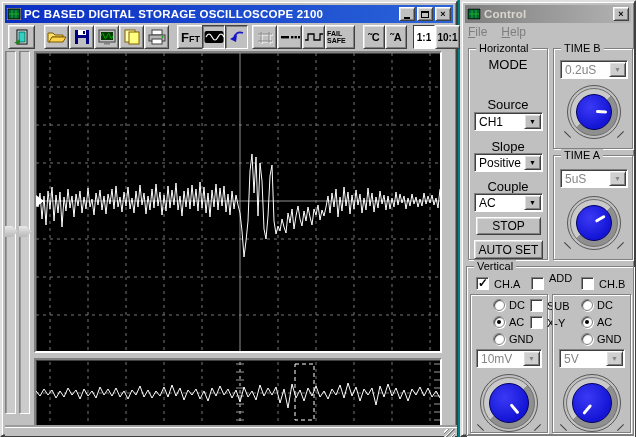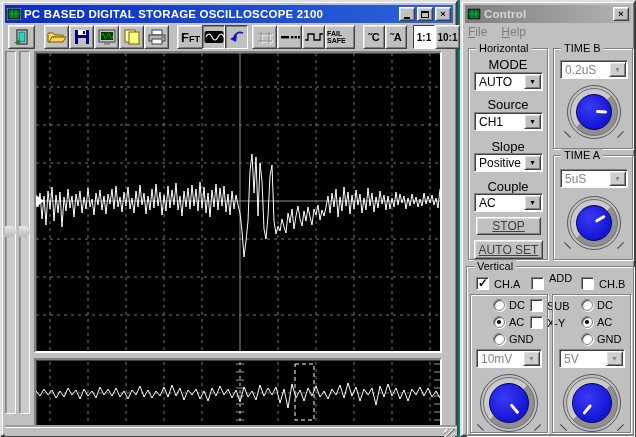--- a/index.html
+++ b/index.html
@@ -50,21 +50,21 @@
   .group-label { position:absolute; top:-7px; left:7px; background:#c0c0c0; padding:0 3px; font-size:11px; color:#000; line-height:12px; }
 
   .ctl-label { position:absolute; font-size:13px; color:#000; text-align:center; }
 
   .combo { position:absolute; height:19px; background:#fff; border:1px solid; border-color:#808080 #fff #fff #808080; box-shadow: inset 1px 1px 0 #404040; display:flex; align-items:center; }
   .combo-val { flex:1; font-size:12px; color:#000; padding-left:4px; white-space:nowrap; overflow:hidden; }
   .combo-btn { width:17px; height:15px; margin-right:1px; background:#c0c0c0; border:1px solid; border-color:#fff #404040 #404040 #fff; box-shadow: inset 1px 1px 0 #dfdfdf, inset -1px -1px 0 #808080; font-size:7px; color:#000; display:flex; align-items:center; justify-content:center; }
   .combo.disabled .combo-val { color:#858585; }
   .combo.disabled .combo-btn { color:#858585; background:#cfcfcf; }
 
-  .btn95 { position:absolute; background:#c0c0c0; border:1px solid; border-color:#fff #404040 #404040 #fff; box-shadow: inset 1px 1px 0 #dfdfdf, inset -1px -1px 0 #808080; font-size:12px; color:#404040; display:flex; align-items:center; justify-content:center; font-family:"Liberation Sans",sans-serif;text-decoration:underline; }
+  .btn95 { position:absolute; background:#c0c0c0; border:1px solid; border-color:#fff #404040 #404040 #fff; box-shadow: inset 1px 1px 0 #dfdfdf, inset -1px -1px 0 #808080; font-size:12px; color:#000000; display:flex; align-items:center; justify-content:center; font-family:"Liberation Sans",sans-serif; }
 
   .check { position:absolute; width:13px; height:13px; background:#fff; border:1px solid; border-color:#808080 #fff #fff #808080; box-shadow: inset 1px 1px 0 #404040; }
   .check.on::after { content:"✓"; position:absolute; left:1px; top:-2px; font-size:12px; font-weight:bold; color:#000; }
   .radio { position:absolute; width:12px; height:12px; border-radius:50%; background:#fff; border:1px solid #808080; box-shadow: inset 1px 1px 1px #404040, 1px 1px 0 #fff; }
   .radio.on::after { content:""; position:absolute; left:3px; top:3px; width:4px; height:4px; border-radius:50%; background:#000; }
   .small-label { position:absolute; font-size:11px; color:#000; white-space:nowrap; }
 
   
   .knob { position:absolute; border-radius:50%; border:1px solid #555; padding:2px; background:#c0c0c0; }
   .knob .ring { position:absolute; inset:2px; border-radius:50%; background:conic-gradient(from 15deg,#cacaca 0 30deg,#8f8f8f 30deg 215deg,#cacaca 215deg 360deg); border:1px solid #6e6e6e; }
@@ -283,24 +283,20 @@
   </div>
 
   <div class="menu">
     <span class="menu-item">File</span>
     <span class="menu-item">Help</span>
   </div>
 
   <div class="group" style="left:6px;top:46px;width:80px;height:212px;">
     <span class="group-label">Horizontal</span>
     <span class="ctl-label" style="left:0;right:0;top:8px;">MODE</span>
-    <div class="combo" style="left:5px;top:23px;width:69px;">
-      <span class="combo-val">AUTO</span>
-      <span class="combo-btn">▼</span>
-    </div>
     <span class="ctl-label" style="left:0;right:0;top:48px;">Source</span>
     <div class="combo" style="left:5px;top:63px;width:69px;">
       <span class="combo-val">CH1</span>
       <span class="combo-btn">▼</span>
     </div>
     <span class="ctl-label" style="left:0;right:0;top:90px;">Slope</span>
     <div class="combo" style="left:5px;top:104px;width:69px;">
       <span class="combo-val">Positive</span>
       <span class="combo-btn">▼</span>
     </div>

